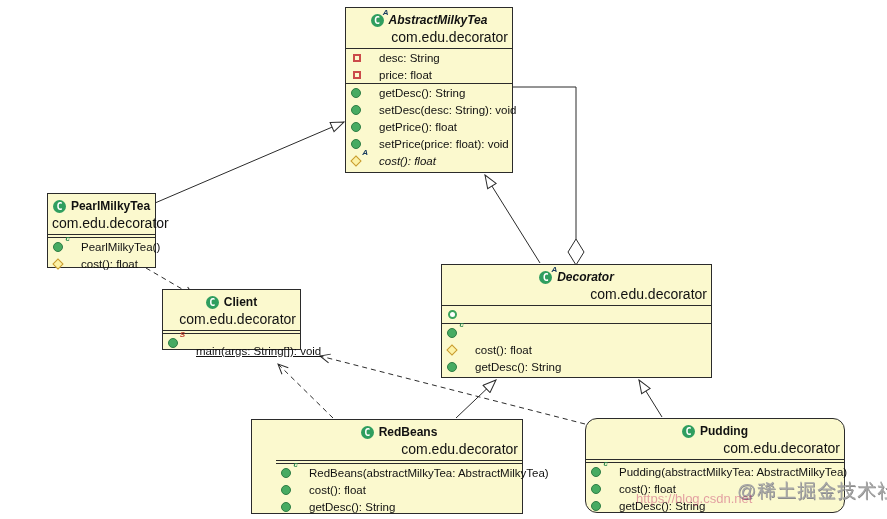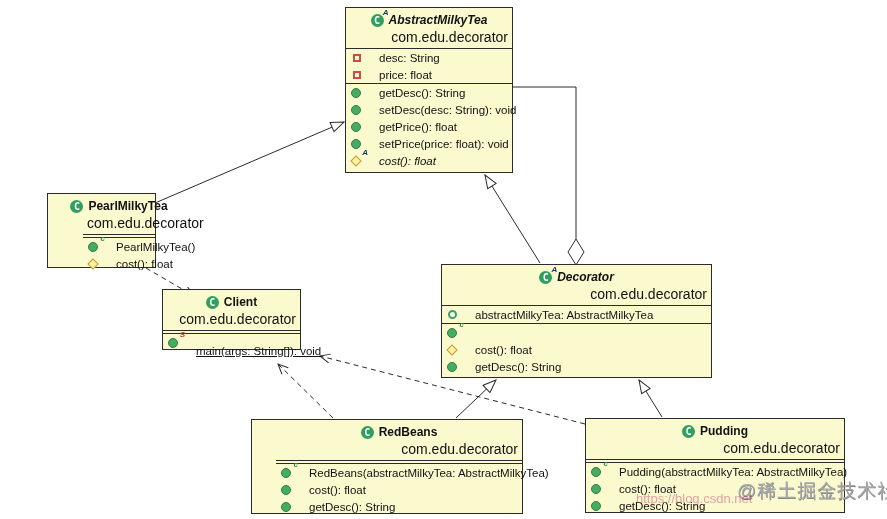--- a/index.html
+++ b/index.html
@@ -5,25 +5,25 @@
   html,body{margin:0;padding:0;background:#ffffff;}
   .canvas{position:relative;width:887px;height:519px;background:#ffffff;overflow:hidden;
           font-family:"Liberation Sans","DejaVu Sans",sans-serif;color:#111;}
   svg.edges{position:absolute;left:0;top:0;z-index:1;}
   svg.edges line, svg.edges path{stroke:#2b2b2b;stroke-width:1;}
   svg.edges .dash{stroke-dasharray:5,4;}
 
   .uml{position:absolute;z-index:2;background:#fbf9ce;border:1px solid #2b2b2b;
        box-sizing:border-box;font-size:11.5px;}
   #c0{left:345px;top:7px;width:168px;height:166px;}
-  #c1{left:47px;top:193px;width:109px;height:75px;padding-left:35px;}
+  #c1{left:47px;top:193px;width:109px;height:75px;}
   #c2{left:162px;top:289px;width:139px;height:61px;}
   #c3{left:441px;top:264px;width:271px;height:114px;}
   #c4{left:251px;top:419px;width:272px;height:95px;padding-left:24px;}
-  #c5{left:585px;top:418px;width:260px;height:95px;}
+  #c5{left:585px;top:418px;width:260px;height:95px;border-radius:12px;}
 
   .hdr{padding:3px 4px 2px;}
   .title-line{display:flex;justify-content:center;align-items:center;gap:5px;height:18px;}
   .cname{font-weight:bold;font-size:12px;}
   .uml.abstract .cname{font-style:italic;}
   .pkg{text-align:right;font-size:14px;height:17px;line-height:17px;}
   .sep1{border-top:1px solid #2b2b2b;}
   .sep2{height:2px;border-top:1px solid #2b2b2b;border-bottom:1px solid #2b2b2b;}
   .m{display:flex;align-items:center;gap:16px;padding:0 4px;height:17px;white-space:nowrap;}
   .mt{font-size:11.5px;}
@@ -178,21 +178,20 @@
             <span class="sup sup-a">A</span>
           </span>
         <span class="cname">Decorator</span>
       </div>
       <div class="pkg">com.edu.decorator</div>
     </div>
     <div class="sep1"></div>
     <div>
         <div class="m">
           <span class="ic ic-ring"></span>
-          <span class="mt">abstractMilkyTea: AbstractMilkyTea</span>
         </div>
       </div>
     <div class="sep1"></div>
     <div>
         <div class="m">
           <span class="ic ic-ball">
             <span class="sup sup-c">c</span>
           </span>
         </div>
         <div class="m">

